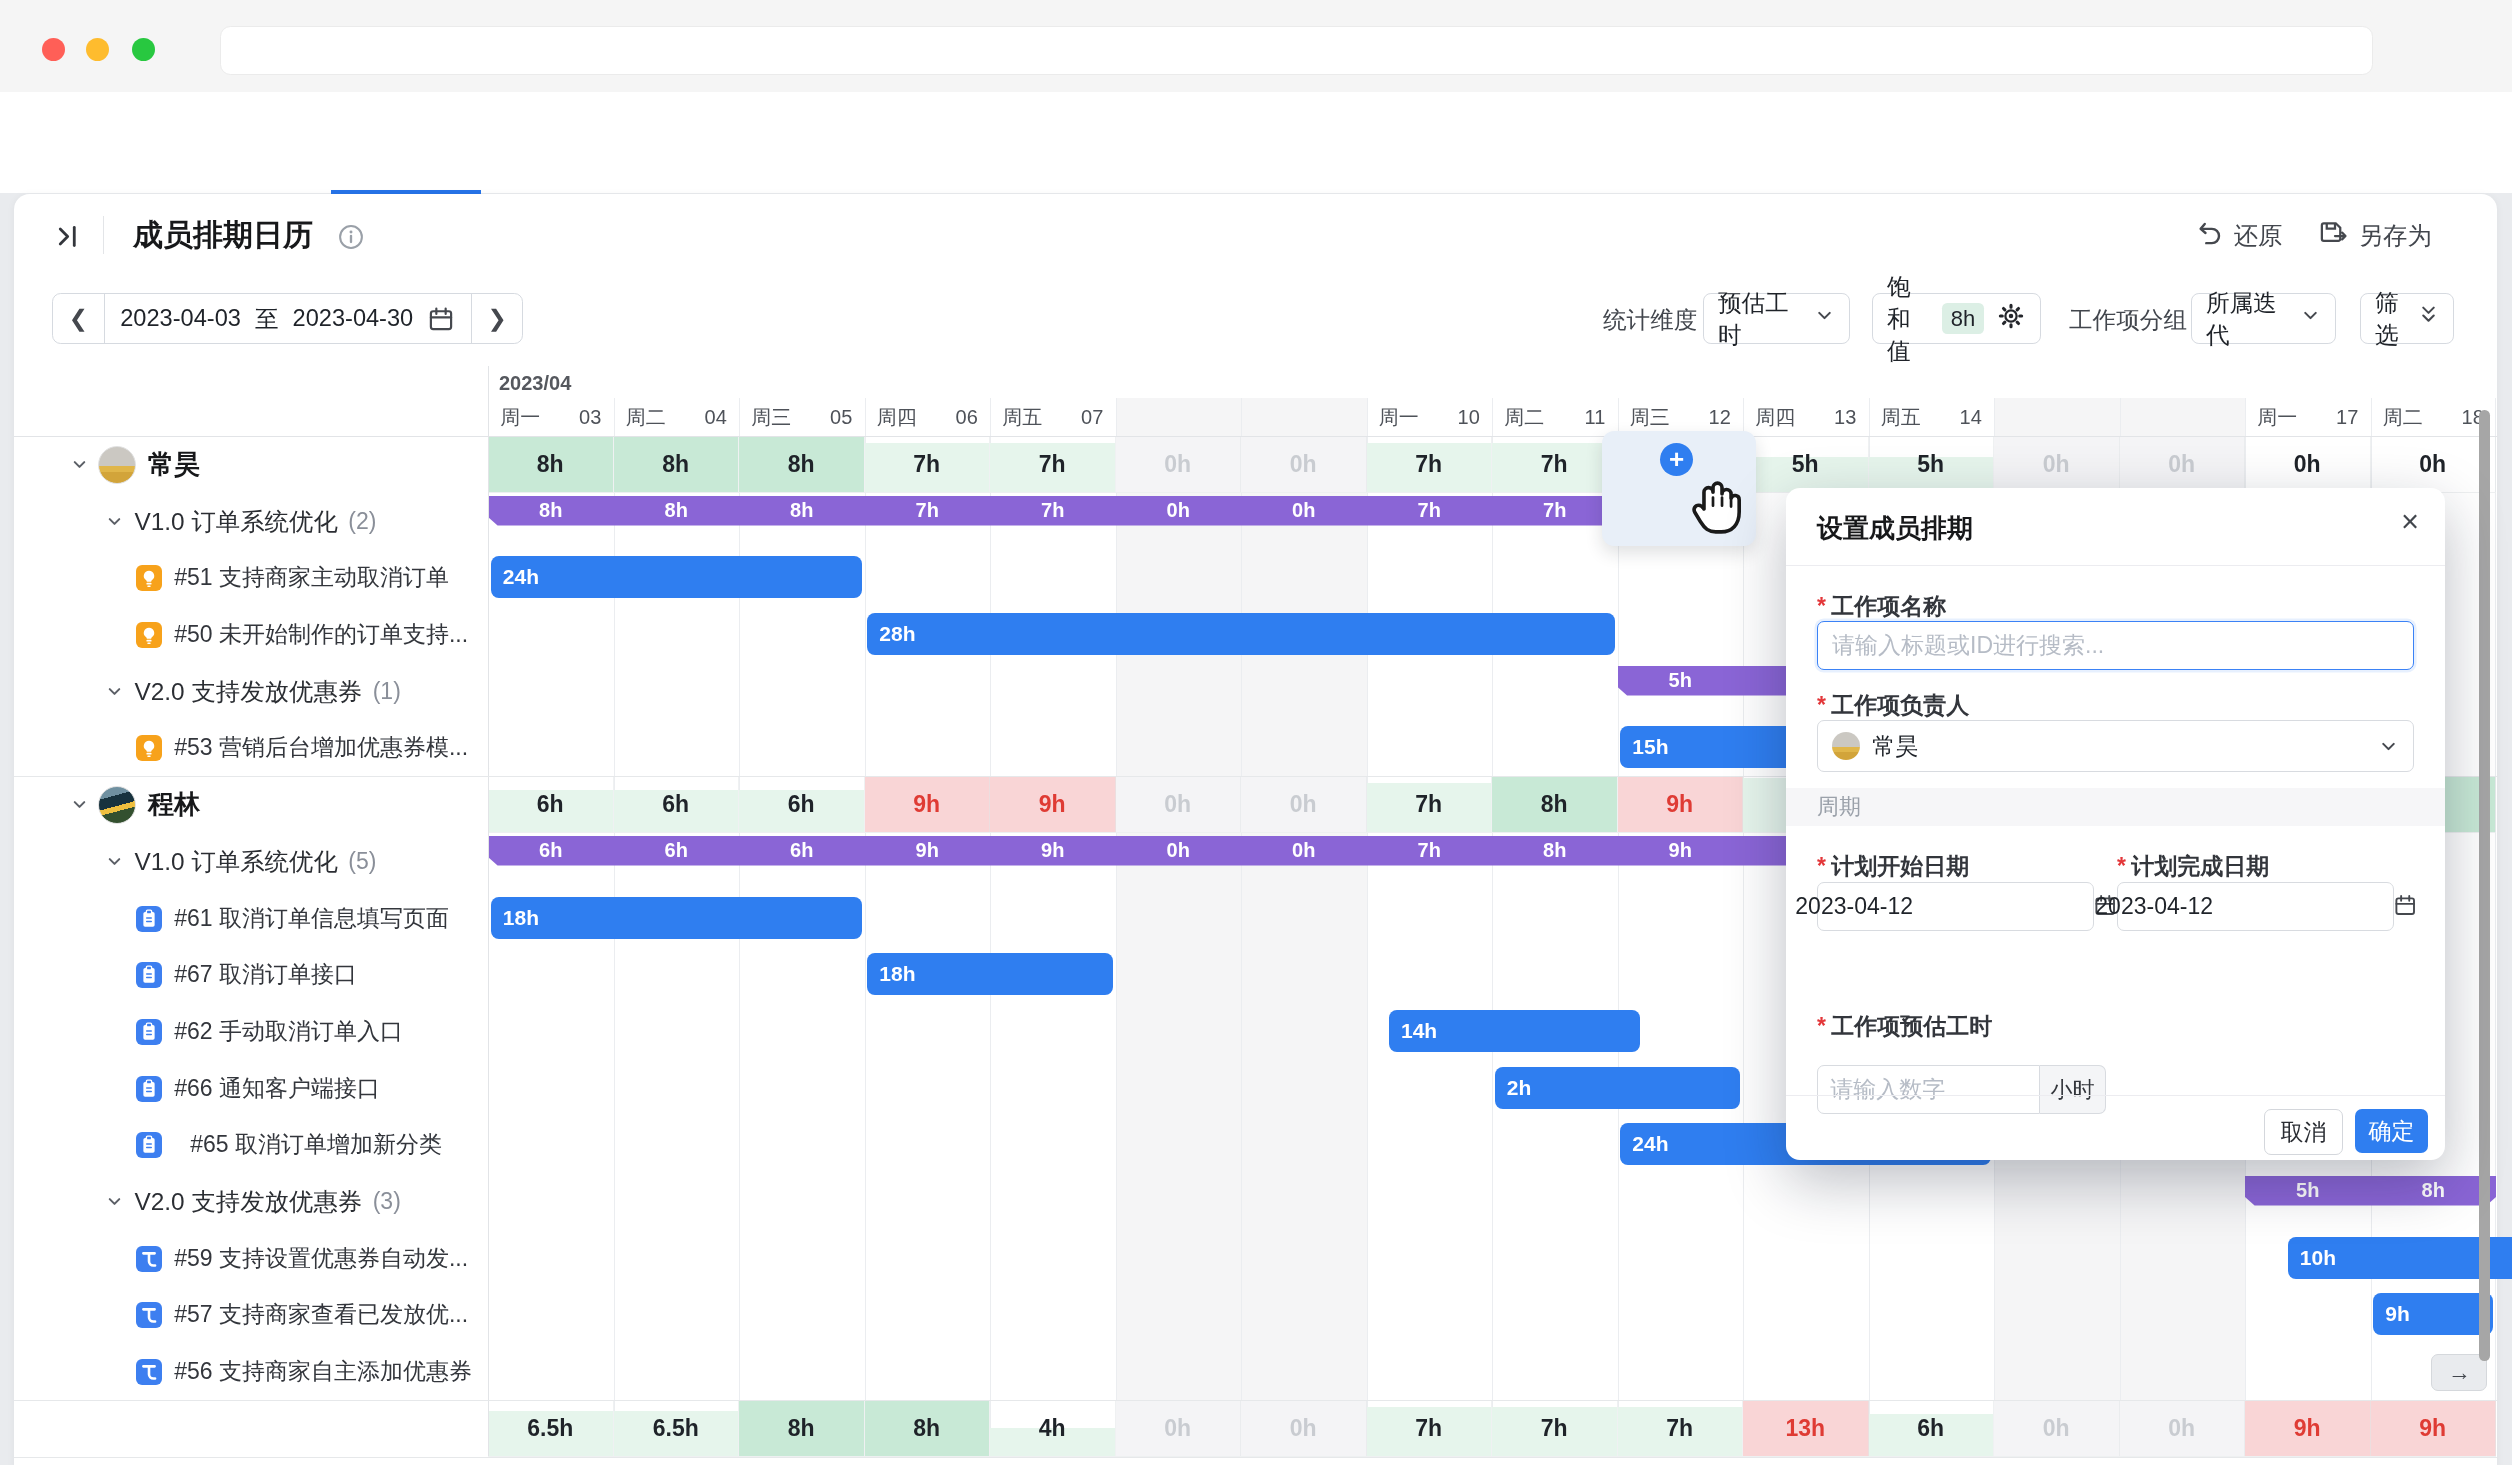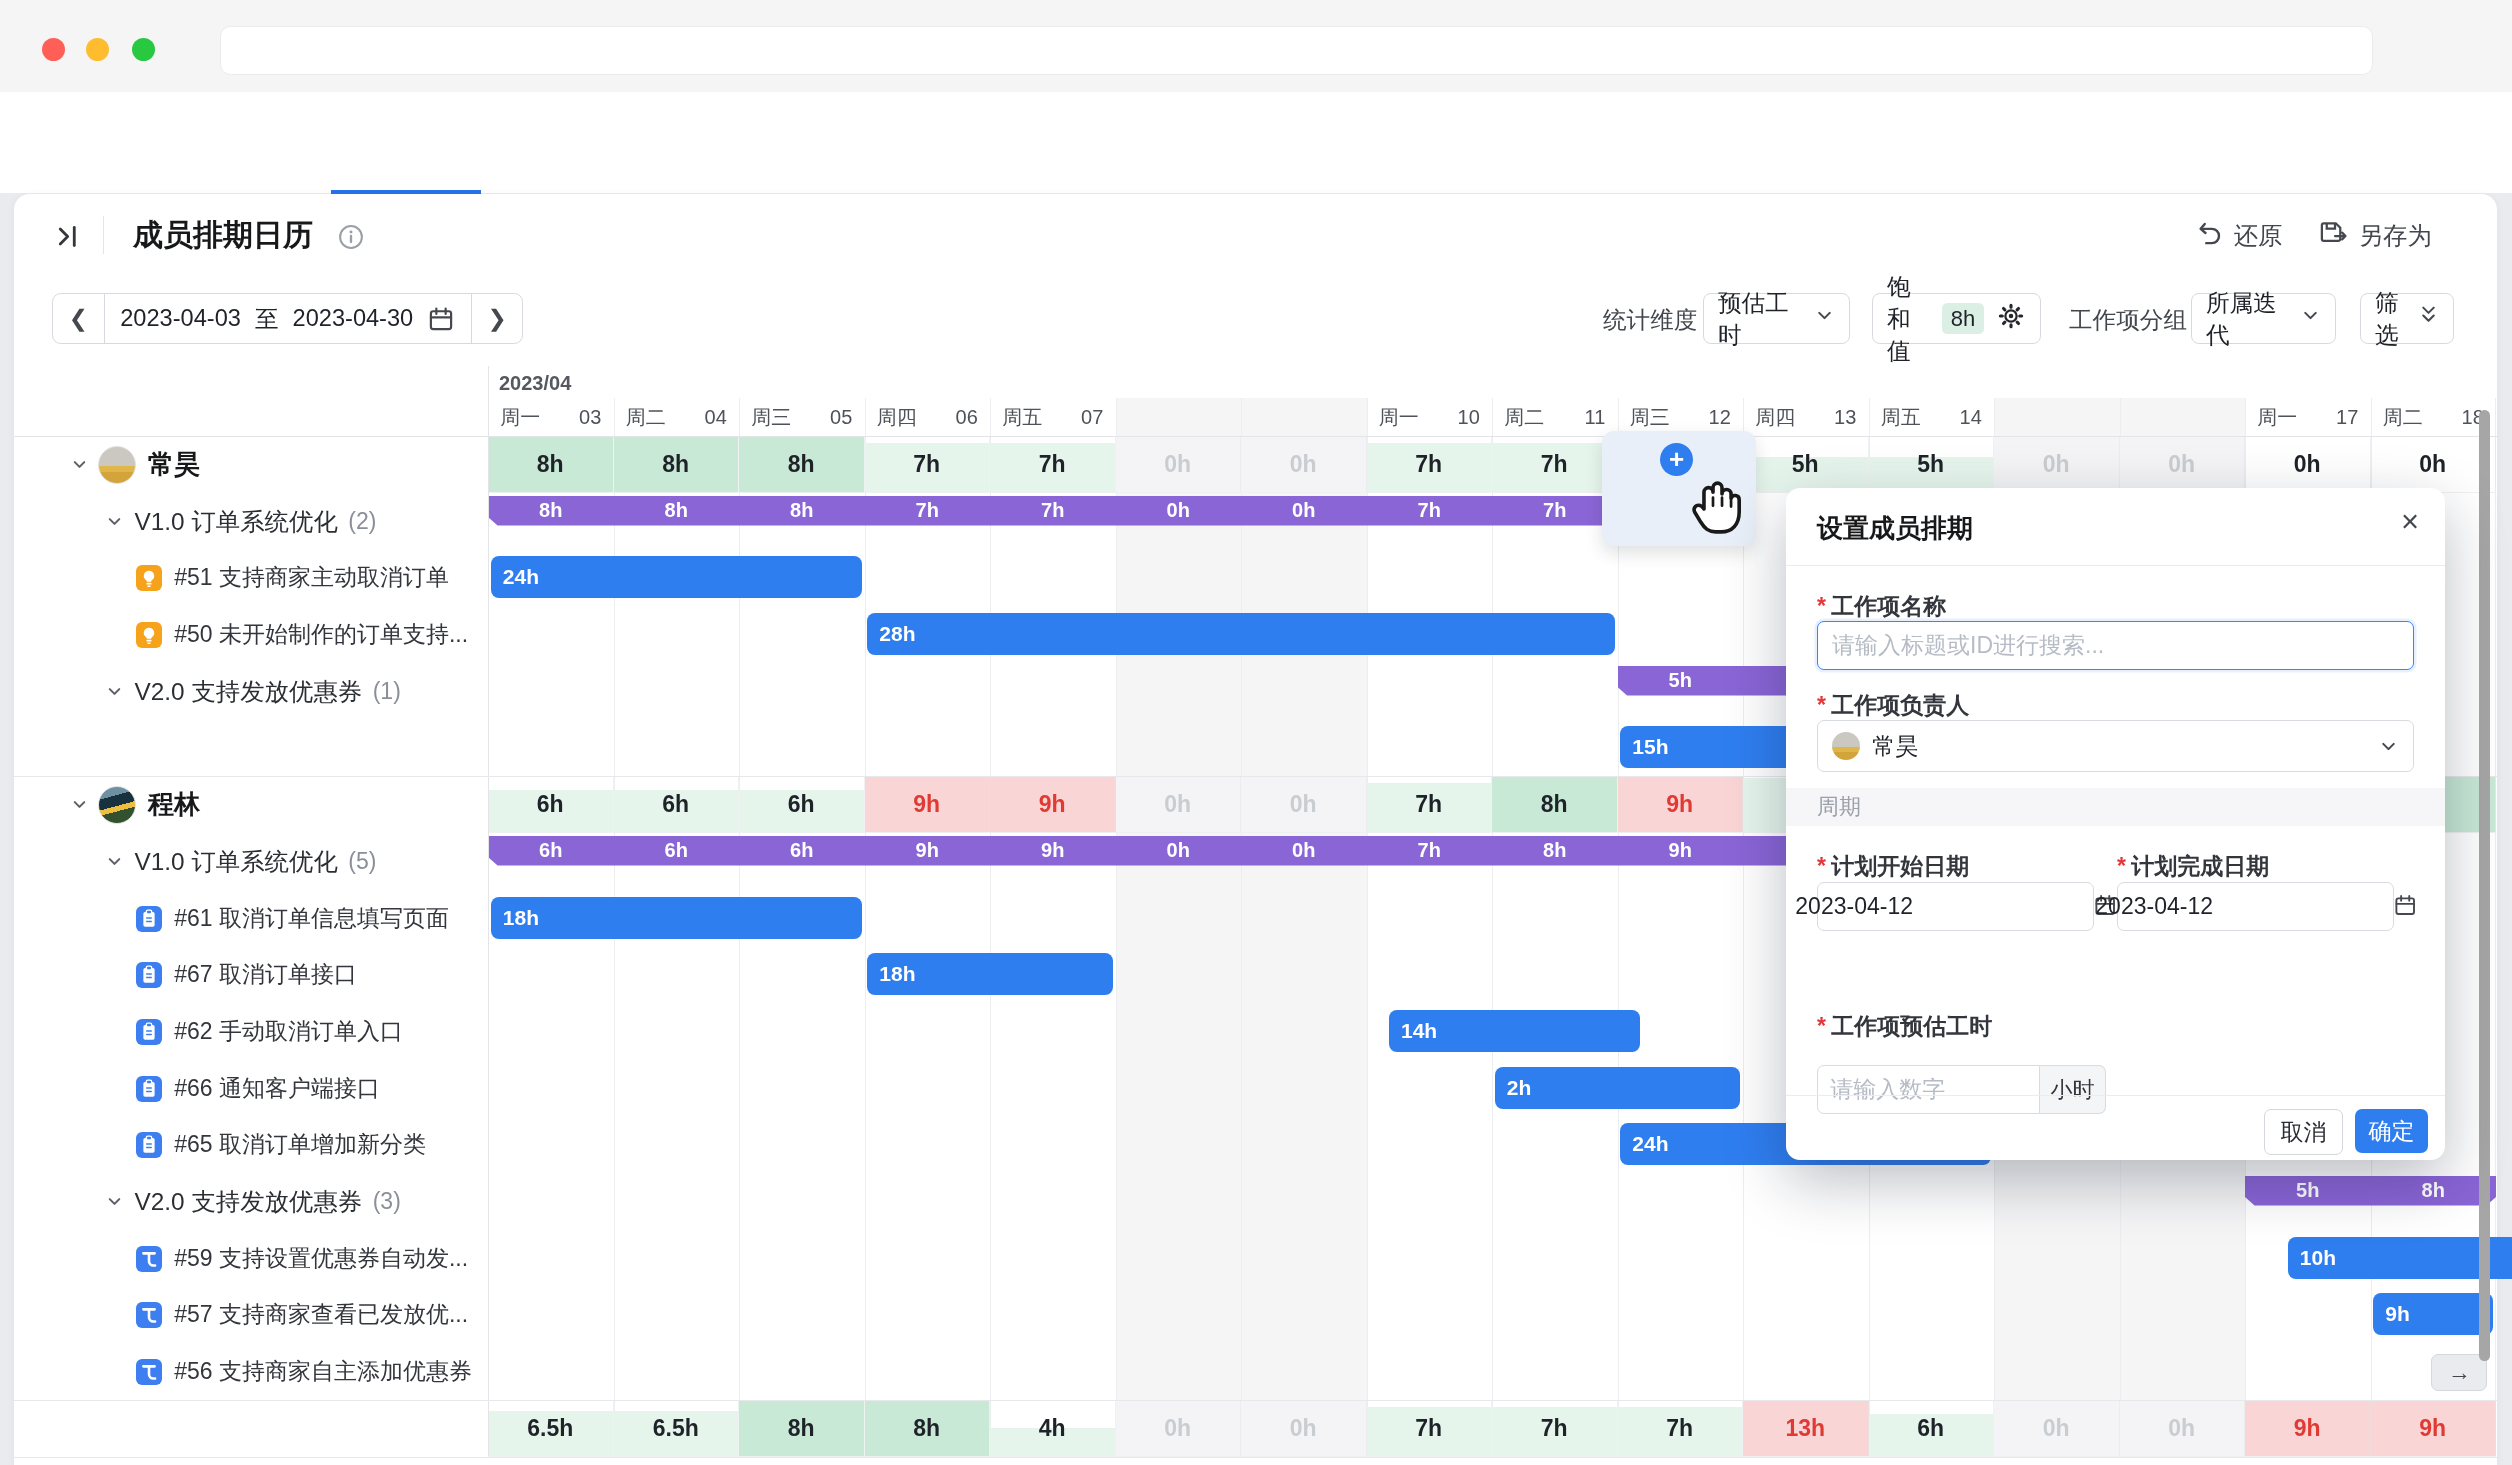--- a/index.html
+++ b/index.html
@@ -431,20 +431,31 @@
       </div>
       <div class="side-row" style="top: 227px;">
         <span class="caret grp">
           <svg viewBox="0 0 24 24" width="19" height="19">
             <path d="M6 9l6 6 6-6" fill="none" stroke="#5b5f66" stroke-width="2.6" stroke-linecap="round" stroke-linejoin="round"></path>
           </svg>
         </span>
         <span class="grp-label">V2.0 支持发放优惠券</span>
         <span class="grp-count">(1)</span>
       </div>
+      <div class="side-row" style="top: 283px;">
+        <span class="item-ic">
+          <svg viewBox="0 0 30 30" width="26" height="26">
+            <rect width="30" height="30" rx="7" fill="#f7a21b"></rect>
+            <path d="M15 6.5a6 6 0 0 1 3.6 10.8c-.7.55-1.1 1.2-1.1 1.9h-5c0-.7-.4-1.35-1.1-1.9A6 6 0 0 1 15 6.5z" fill="#fff"></path>
+            <rect x="12" y="20.6" width="6" height="2" rx="1" fill="#fff"></rect>
+            <rect x="13" y="23.6" width="4" height="1.8" rx=".9" fill="#fff"></rect>
+          </svg>
+        </span>
+        <span class="item-label">#53 营销后台增加优惠券模...</span>
+      </div>
       <div class="side-row" style="top: 340px;">
         <span class="caret">
           <svg viewBox="0 0 24 24" width="19" height="19">
             <path d="M6 9l6 6 6-6" fill="none" stroke="#5b5f66" stroke-width="2.6" stroke-linecap="round" stroke-linejoin="round"></path>
           </svg>
         </span>
         <div class="mem-av av-a2"></div>
         <span class="mem-name">程林</span>
       </div>
       <div class="side-row" style="top: 397px;">
@@ -497,21 +508,21 @@
           <svg viewBox="0 0 30 30" width="26" height="26">
             <rect width="30" height="30" rx="7" fill="#3d7ff0"></rect>
             <rect x="8.5" y="7" width="13" height="17" rx="2" fill="#fff"></rect>
             <rect x="12" y="4.8" width="6" height="4.4" rx="1.4" fill="#3d7ff0" stroke="#fff" stroke-width="1.6"></rect>
             <rect x="11.5" y="13" width="7" height="1.8" rx=".9" fill="#3d7ff0"></rect>
             <rect x="11.5" y="17" width="7" height="1.8" rx=".9" fill="#3d7ff0"></rect>
           </svg>
         </span>
         <span class="item-label">#66 通知客户端接口</span>
       </div>
-      <div class="side-row" style="top: 680px;">
+      <div class="side-row" style="top: 680px; gap: 16px;">
         <span class="item-ic">
           <svg viewBox="0 0 30 30" width="26" height="26">
             <rect width="30" height="30" rx="7" fill="#3d7ff0"></rect>
             <rect x="8.5" y="7" width="13" height="17" rx="2" fill="#fff"></rect>
             <rect x="12" y="4.8" width="6" height="4.4" rx="1.4" fill="#3d7ff0" stroke="#fff" stroke-width="1.6"></rect>
             <rect x="11.5" y="13" width="7" height="1.8" rx=".9" fill="#3d7ff0"></rect>
             <rect x="11.5" y="17" width="7" height="1.8" rx=".9" fill="#3d7ff0"></rect>
           </svg>
         </span>
         <span class="item-label">#65 取消订单增加新分类</span>

